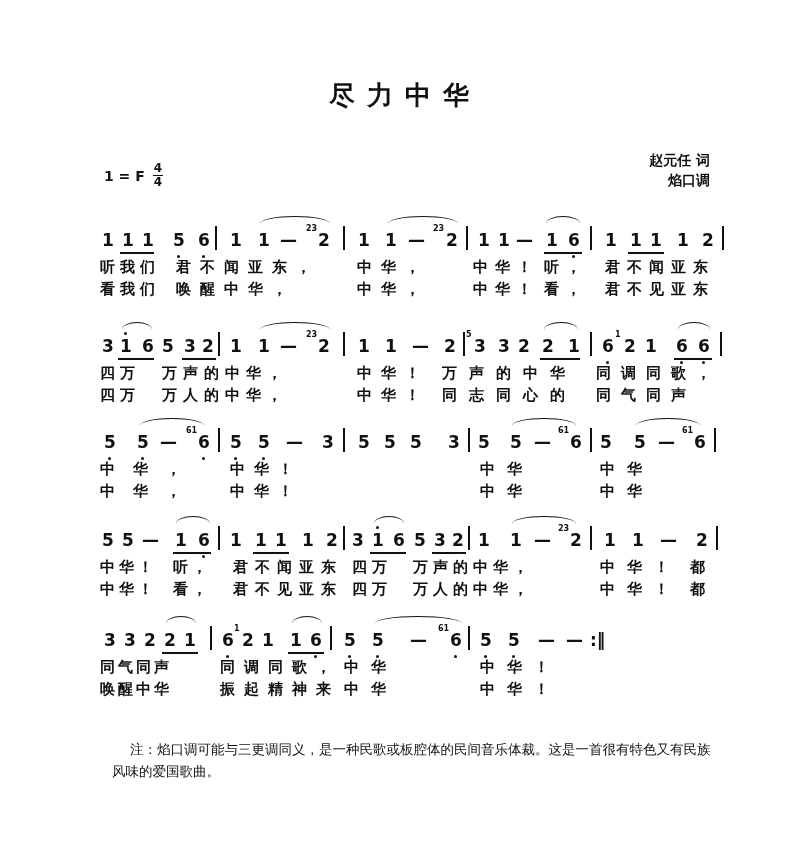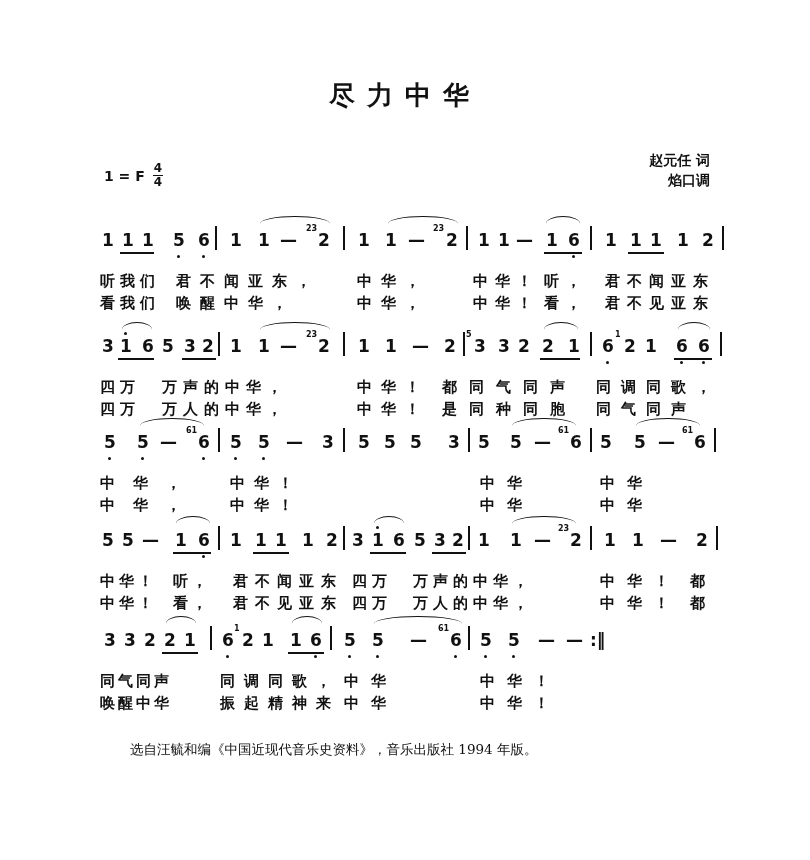--- a/index.html
+++ b/index.html
@@ -12,21 +12,21 @@
   .system { position:absolute; left:100px; width:620px; }
   .notes { position:relative; height:34px; font-size:17px; font-weight:bold; white-space:nowrap; }
   .n { position:absolute; top:8px; }
   .bar { position:absolute; top:4px; width:2px; height:24px; background:#111; }
   .ul { position:absolute; top:30px; height:1.5px; background:#111; }
   .dotb { position:absolute; top:33px; width:3px; height:3px; border-radius:50%; background:#111; }
   .dott { position:absolute; top:4px; width:3px; height:3px; border-radius:50%; background:#111; }
   .slur { position:absolute; top:-6px; height:14px; border-top:1.5px solid #111; border-radius:50% 50% 0 0; }
   .grace { position:absolute; top:2px; font-size:8px; font-weight:bold; }
   .lyr { position:relative; height:22px; font-size:15px; font-weight:bold; white-space:nowrap; }
-  .lyr span { position:absolute; top:16px; }
+  .lyr span { position:absolute; top:2px; }
   .footnote { position:absolute; top:738px; left:112px; width:610px; font-family:"DejaVu Serif", serif; font-size:13.5px; line-height:22px; }
   .footnote p { margin:0; }
   .fn1 { text-indent:18px; }
   .fn2 { text-indent:18px; }
 </style>
 </head>
 <body>
 
 <div class="title">尽力中华</div>
 
@@ -147,28 +147,28 @@
     <span class="n" style="left:598px">6</span>
     <span class="dotb" style="left:602px"></span>
     <span class="ul" style="left:574px;width:38px"></span>
     <span class="slur" style="left:578px;width:32px"></span>
     <span class="bar" style="left:620px"></span>
   </div>
   <div class="lyr">
     <span style="left:0;letter-spacing:5px">四万</span>
     <span style="left:62px;letter-spacing:6px">万声的中华，</span>
     <span style="left:257px;letter-spacing:9px">中华！</span>
-    <span style="left:342px;letter-spacing:12px">都同气同声</span>
+    <span style="left:342px;letter-spacing:12px">万声的中华</span>
     <span style="left:496px;letter-spacing:10px">同调同歌，</span>
   </div>
   <div class="lyr">
     <span style="left:0;letter-spacing:5px">四万</span>
     <span style="left:62px;letter-spacing:6px">万人的中华，</span>
     <span style="left:257px;letter-spacing:9px">中华！</span>
-    <span style="left:342px;letter-spacing:12px">是同种同胞</span>
+    <span style="left:342px;letter-spacing:12px">同志同心的</span>
     <span style="left:496px;letter-spacing:10px">同气同声</span>
   </div>
 </div>
 
 <div class="system" style="top:424px">
   <div class="notes">
     <span class="n" style="left:4px">5</span>
     <span class="dotb" style="left:8px"></span>
     <span class="n" style="left:37px">5</span>
     <span class="dotb" style="left:41px"></span>
@@ -328,14 +328,14 @@
   </div>
   <div class="lyr">
     <span style="left:0;letter-spacing:3px">唤醒中华</span>
     <span style="left:120px;letter-spacing:9px">振起精神来</span>
     <span style="left:244px;letter-spacing:12px">中华</span>
     <span style="left:380px;letter-spacing:12px">中华！</span>
   </div>
 </div>
 
 <div class="footnote">
-  <p class="fn2">选自汪毓和编《中国近现代音乐史资料》，音乐出版社 1994 年版。</p>
+  <p class="fn1">注：焰口调可能与三更调同义，是一种民歌或板腔体的民间音乐体裁。这是一首很有特色又有民族风味的爱国歌曲。</p>
 </div>
 
 </body></html>

